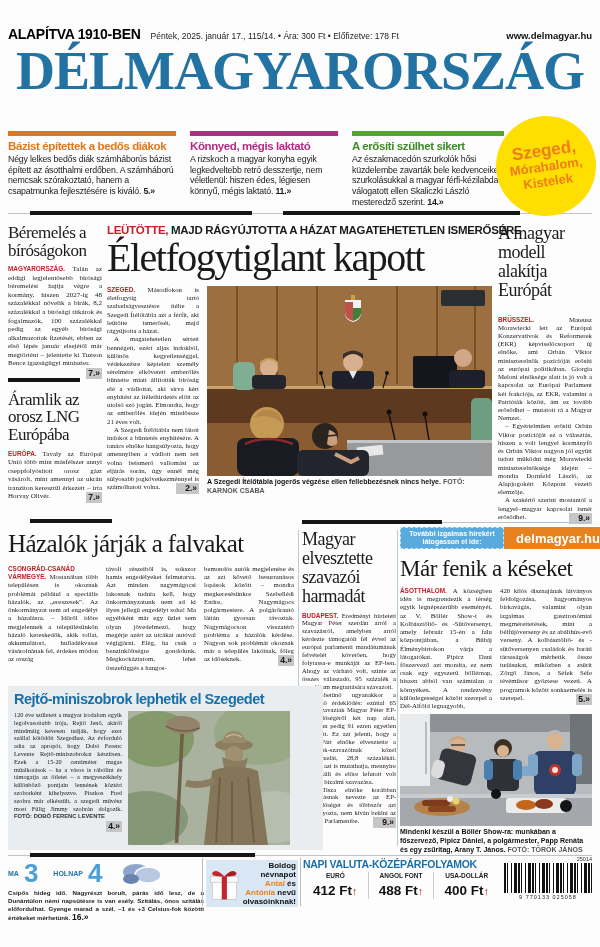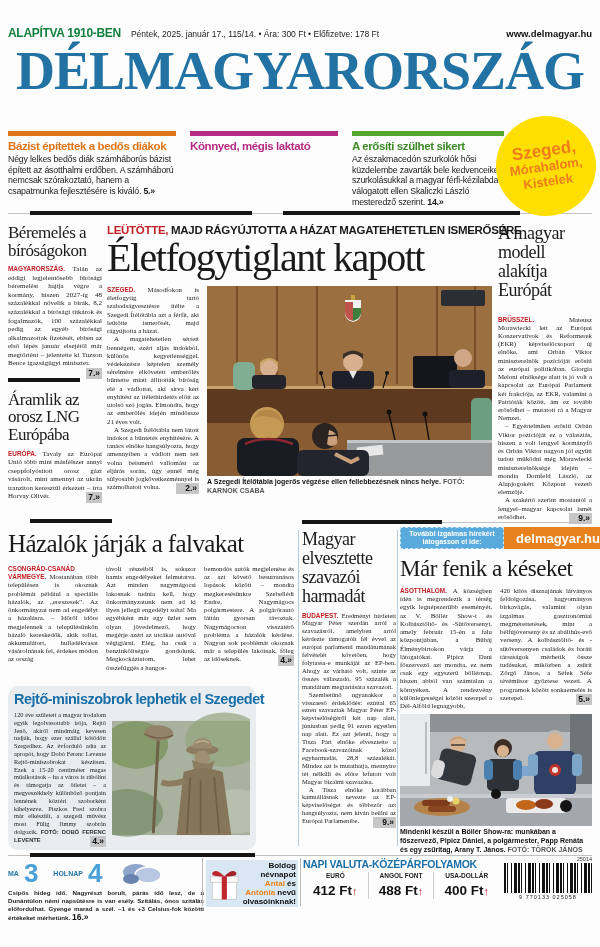--- a/index.html
+++ b/index.html
@@ -1,21 +1,21 @@
 <!DOCTYPE html>
 <html><head>
 <meta charset="utf-8">
 <style>
   html,body{margin:0;padding:0;background:#fff;}
   .page{position:relative;width:600px;height:947px;background:#fdfdfd;overflow:hidden;
         font-family:"Liberation Serif",serif;color:#1a1a1a;}
   
   .topbar{position:absolute;left:8px;right:8px;top:26px;display:flex;align-items:baseline;
           font-family:"Liberation Sans",sans-serif;}
-  .founded{font-weight:bold;font-size:12px;letter-spacing:-.3px;color:#15803d;}
+  .founded{font-weight:bold;font-size:14px;letter-spacing:-.3px;color:#000000;}
   .dateline{font-size:8.5px;color:#222;margin-left:10px;flex:1;}
   .website{font-weight:bold;font-size:9.5px;color:#111;}
   .masthead{position:absolute;left:8px;top:42px;width:584px;text-align:center;
             font-family:"Liberation Serif",serif;font-weight:bold;font-size:54px;line-height:1.1;
             color:#2273a3;letter-spacing:-1px;white-space:nowrap;}
   .badge{position:absolute;left:496px;top:116px;width:100px;height:100px;border-radius:50%;
          background:#ffdf00;transform:rotate(-8deg);display:flex;flex-direction:column;
          align-items:center;justify-content:center;z-index:6;text-align:center;}
   .badge span{font-family:"Liberation Sans",sans-serif;font-weight:bold;color:#ef7d1a;}
   .badge .b1{font-size:17px;line-height:1.05;}
@@ -81,22 +81,22 @@
   .promo-orange{flex:1;background:#e8821e;color:#fff;font-family:"Liberation Sans",sans-serif;
                 font-weight:bold;font-size:13px;display:flex;align-items:center;justify-content:center;
                 cursor:pointer;}
   .boller{position:absolute;left:400px;top:556px;width:192px;}
   .boller h2{font-size:23px;letter-spacing:-.5px;margin-bottom:5px;}
   .cols2{display:flex;gap:8px;}
   .cols2 .col{width:92px;}
   .cols2 p{font-size:6.8px;line-height:1.21;}
   .boller .photo{margin-top:4px;}
   
-  .rejto{position:absolute;left:8px;top:686px;width:248px;height:164px;background:#e9edf0;
-         box-sizing:border-box;padding:5px 6px;border-radius:10px;}
+  .rejto{position:absolute;left:8px;top:686px;width:315px;height:164px;background:#e9edf0;
+         box-sizing:border-box;padding:5px 6px;}
   .rejto h2{font-family:"Liberation Sans",sans-serif;font-weight:bold;font-size:14.5px;
             letter-spacing:-.5px;color:#1a6fa8;margin:0 0 4px 0;white-space:nowrap;}
   .rejto-row{display:flex;gap:6px;}
   .rejto-text{width:108px;font-size:6.3px;line-height:1.24;text-align:justify;}
   .rejto-text .credit{font-family:"Liberation Sans",sans-serif;font-weight:bold;font-size:5.8px;color:#333;}
   
   .weather{position:absolute;left:8px;top:860px;width:196px;}
   .wx-row{display:flex;align-items:center;gap:5px;}
   .wx-label{font-family:"Liberation Sans",sans-serif;font-weight:bold;font-size:7px;color:#2273a3;}
   .wx-num{font-family:"Liberation Sans",sans-serif;font-weight:bold;font-size:26px;color:#4aa0d8;
@@ -148,20 +148,21 @@
 
   <div class="teasers">
     <div class="teaser t0">
       <div class="tbar"></div>
       <h3 class="ttitle">Bázist építettek a bedős diákok</h3>
       <p class="ttext"><span>Négy lelkes bedős diák számháborús bázist épített az ásotthalmi erdőben. A számháború nemcsak szórakoztató, hanem a csapatmunka fejlesztésére is kiváló.</span> <span class="tref">5.»</span></p>
     </div>
     <div class="teaser t1">
       <div class="tbar"></div>
       <h3 class="ttitle">Könnyed, mégis laktató</h3>
+      <p class="ttext"><span>A rizskoch a magyar konyha egyik legkedveltebb retró desszertje, nem véletlenül: hiszen édes, légiesen könnyű, mégis laktató.</span> <span class="tref">11.»</span></p>
     </div>
     <div class="teaser t2">
       <div class="tbar"></div>
       <h3 class="ttitle">A erősíti szülhet sikert</h3>
       <p class="ttext"><span>Az északmacedón szurkolók hősi küzdelembe zavarták bele kedvenceiket szurkolásukkal a magyar férfi-kézilabda-válogatott ellen Skaliczki László mesteredző szerint.</span> <span class="tref">14.»</span></p>
     </div>
   </div>
 
   <div class="hline" style="left:8px;top:213px;width:584px;"></div>
   <div class="hseg" style="left:30px;top:211px;width:222px;"></div>

